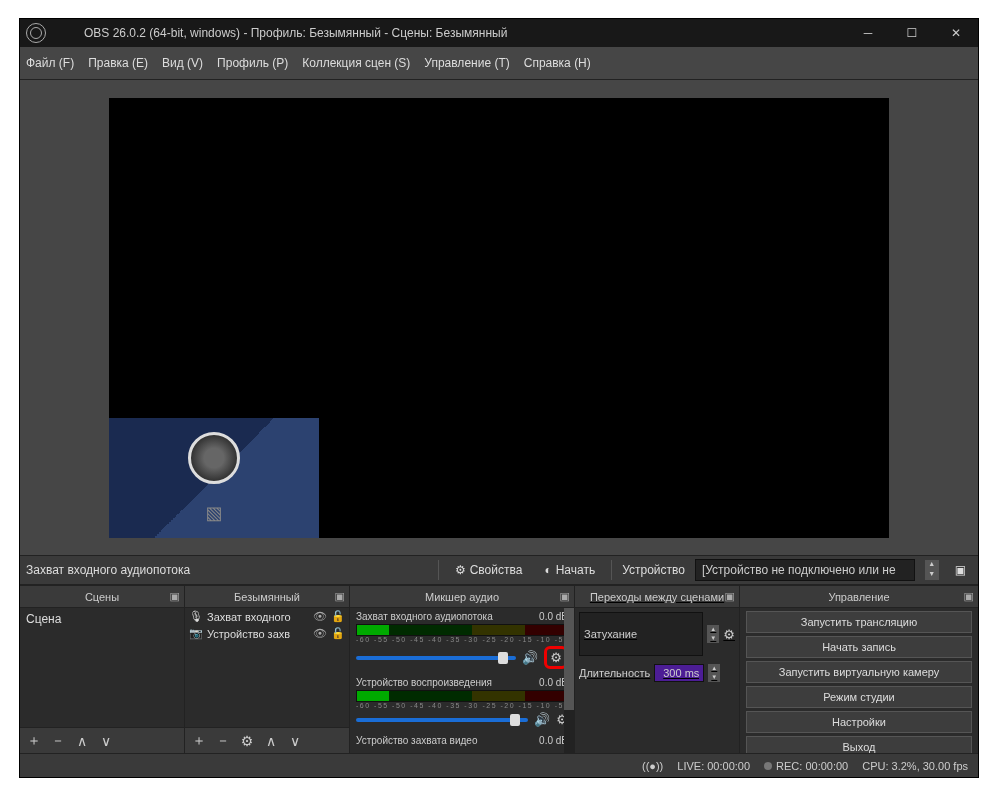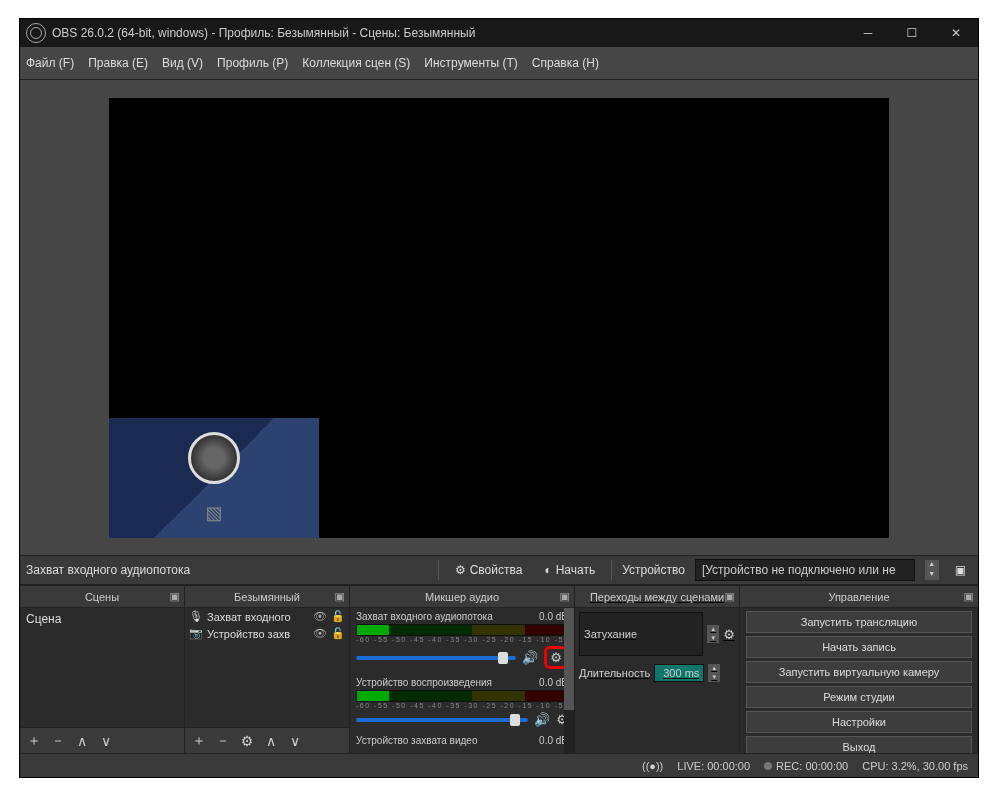--- a/index.html
+++ b/index.html
@@ -1,21 +1,21 @@
 <!DOCTYPE html>
 <html><head>
 <meta charset="utf-8">
 <style>
 * { margin: 0; padding: 0; box-sizing: border-box; font-family: "Segoe UI", Arial, sans-serif; }
 body { background: #fff; display: flex; justify-content: center; align-items: center; height: 796px; }
 .window { width: 960px; height: 760px; background: #2b2b2b; border: 1px solid #000; display: flex; flex-direction: column; }
 .titlebar { height: 28px; background: #181818; display: flex; align-items: center; color: #ccc; font-size: 12px; }
 .titlebar .obs-icon { width: 20px; height: 20px; margin: 0 6px; border: 1.5px solid #aaa; border-radius: 50%; position: relative; }
 .titlebar .obs-icon:before { content:""; position:absolute; inset:3px; border:1.5px solid #aaa; border-radius:50%; }
-.titlebar .title { flex: 1; }
+.titlebar .title { flex: 1; margin-left: 32px; }
 .titlebar .winbtn { width: 44px; height: 28px; display:flex; align-items:center; justify-content:center; color:#ccc; }
 .menubar { height: 26px; background: #464646; display:flex; align-items:center; padding:16px 6px; gap:14px; border-bottom:1px solid #222; }
 .menubar .menu-item { color:#ddd; font-size:12px; cursor:pointer; }
 .preview-area { flex:1; background:#464646; display:flex; justify-content:center; align-items:center; padding:12px 0; }
 .preview { width: 780px; height: 440px; background: #000; position: relative; }
 .preview .overlay { position:absolute; bottom:0; left:0; width:210px; height:120px; background: linear-gradient(135deg,#1a2a50 50%,#2c4270 50%); display:flex; flex-direction:column; align-items:center; justify-content:center; }
 .preview .obs-logo { width:52px; height:52px; border:3px solid #ddd; border-radius:50%; position:relative; background:radial-gradient(circle,#666 30%,#333 70%); }
 .preview .cam-off { margin-top:18px; color:#888; font-size:18px; }
 .toolbar-row { height: 30px; background:#3a3a3a; border-top:1px solid #222; border-bottom:1px solid #222; display:flex; align-items:center; padding:0 6px; gap:10px; color:#ddd; font-size:12px; }
 .toolbar-row .spacer { flex:1; }
@@ -47,21 +47,21 @@
 .mixer-track .slider-row { display:flex; align-items:center; gap:6px; margin-top:3px; }
 .mixer-track .slider { flex:1; height:4px; background:#1a6dd6; position:relative; border-radius:2px; }
 .mixer-track .slider .knob { position:absolute; right:8px; top:-4px; width:10px; height:12px; background:#ddd; border-radius:2px; }
 .mixer-track .spk { color:#ccc; font-size:13px; }
 .mixer-track .gear { color:#ccc; font-size:13px; }
 .mixer-track .gear.highlight { border:3px solid #e00; border-radius:6px; padding:1px 3px; }
 .transitions { width: 165px; text-decoration: underline; }
 .trans-row { display:flex; align-items:center; gap:4px; padding:4px; }
 .trans-row .tdd { flex:1; background:#222; border:1px solid #111; color:#ccc; font-size:11px; padding:15px 4px; }
 .trans-row .tlabel { color:#ccc; font-size:11px; }
-.trans-row .tinput { width:50px; background:#0f766e; border:1px solid #111; color:#ccc; font-size:11px; padding:2px 4px; text-align:right; }
+.trans-row .tinput { width:50px; background:#4c1d95; border:1px solid #111; color:#ccc; font-size:11px; padding:2px 4px; text-align:right; }
 .trans-row .tspin { width:12px; display:flex; flex-direction:column; }
 .trans-row .tspin span { height:9px; background:#555; font-size:6px; color:#ccc; text-align:center; line-height:9px; }
 .trans-row .tgear { color:#ccc; font-size:13px; }
 .controls { flex:1; min-width: 200px; border-right:none; }
 .ctrl-btn { margin:3px 6px; background:#3d3d3d; border:1px solid #555; color:#ddd; font-size:11px; padding:4px 0; text-align:center; cursor:pointer; }
 .statusbar { height:24px; background:#3a3a3a; border-top:1px solid #222; display:flex; align-items:center; justify-content:flex-end; gap:14px; padding:0 10px; color:#ccc; font-size:11px; }
 .statusbar .dot { width:8px;height:8px;border-radius:50%;background:#777;display:inline-block;margin-right:4px; }
 .scrollbar { position:absolute; right:0; top:0; bottom:0; width:10px; background:#222; }
 .scrollbar .thumb { background:#555; width:100%; height:70%; }
 </style>
@@ -77,21 +77,21 @@
     <div class="winbtn">☐</div>
     <div class="winbtn">✕</div>
   </div>
 
   <div class="menubar">
     <span class="menu-item">Файл (F)</span>
     <span class="menu-item">Правка (E)</span>
     <span class="menu-item">Вид (V)</span>
     <span class="menu-item">Профиль (P)</span>
     <span class="menu-item">Коллекция сцен (S)</span>
-    <span class="menu-item">Инструменты (T)</span>
+    <span class="menu-item">Управление (T)</span>
     <span class="menu-item">Справка (H)</span>
   </div>
 
   <div class="preview-area">
     <div class="preview">
       <div class="overlay">
         <div class="obs-logo"></div>
         <div class="cam-off">▧</div>
       </div>
     </div>

